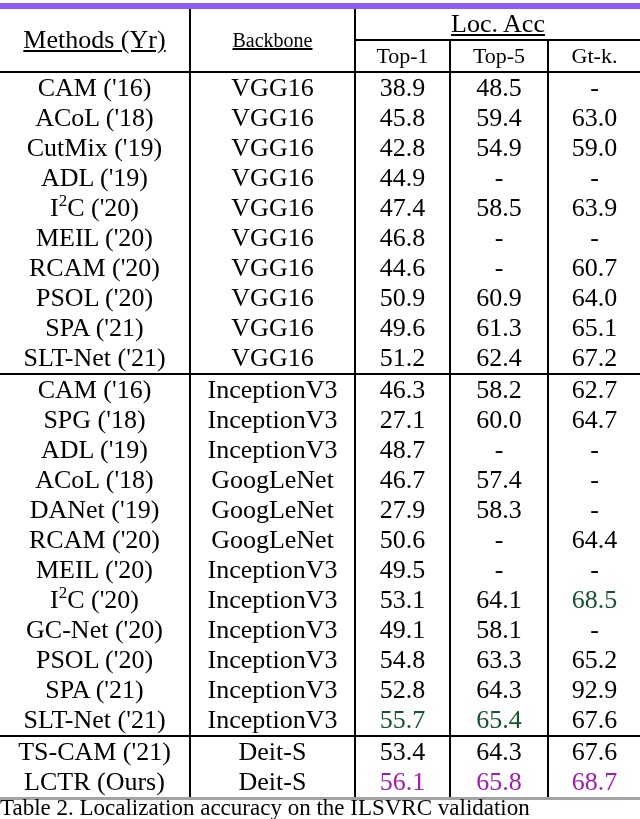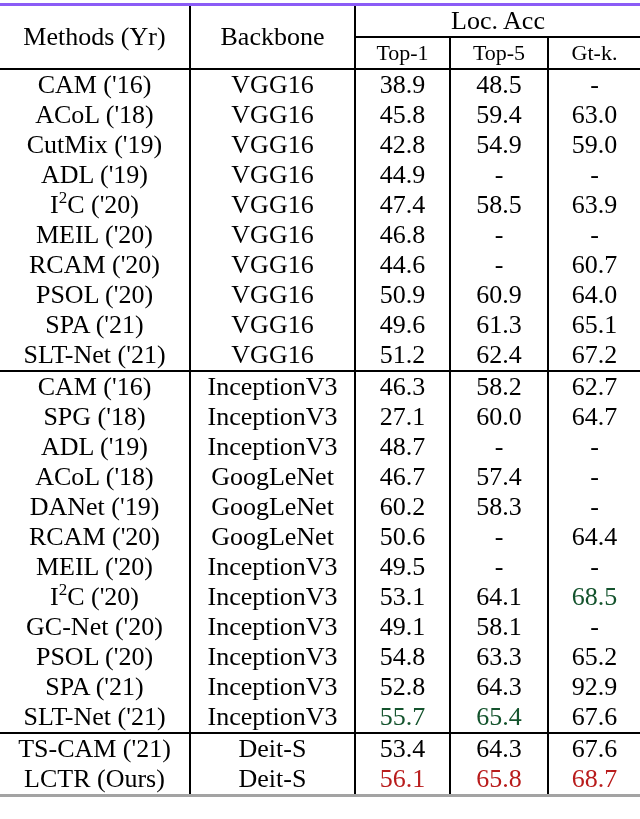--- a/index.html
+++ b/index.html
@@ -31,44 +31,44 @@
   }
 
   
   col.c-method{width:190px;}
   col.c-backbone{width:165px;}
   col.c-top1{width:95px;}
   col.c-top5{width:98px;}
   col.c-gtk{width:92px;}
 
   
-  .rule-top{border-top:3px solid #8b5cf6;}
+  .rule-top{border-top:6px solid #8b5cf6;text-decoration:underline;}
   .rule-thin{border-top:2px solid #000;}
   .rule-mid{border-top:2px solid #000;}
   .rule-bottom{border-bottom:3px solid #a3a3a3;margin-left:26px;}
 
   
   .vl{border-left:2px solid #000;}
 
   
   .hdr-methods{height:60px;font-size:26px;}
-  .hdr-backbone{height:60px;font-size:26px;}
+  .hdr-backbone{height:60px;font-size:20px;}
   .hdr-locacc{height:30px;font-size:26px;border-bottom:2px solid #000;border-radius:6px;}
   .hdr-sub{height:30px;font-size:22px;}
 
   
   tbody tr{height:30px;}
   tbody td{height:30px;font-size:26px;}
 
   td.method{text-align:left;padding-left:14px;}
 
   .sup{font-size:17px;vertical-align:super;line-height:0;}
 
   .v-green{color:#14532d;font-weight:bold;}
-  .v-red{color:#b91c1c;font-weight:bold;}
+  .v-red{color:#a21caf;font-weight:bold;}
 
   
   .caption{
     position:absolute;
     left:0;top:795px;
     width:640px;
     font-size:23px;
     line-height:26px;
     text-align:justify;
     color:#000;
@@ -197,21 +197,21 @@
         <tr>
           <td class="method">ACoL ('18)</td>
           <td class="vl">GoogLeNet</td>
           <td class="vl ">46.7</td>
           <td class="vl ">57.4</td>
           <td class="vl ">-</td>
         </tr>
         <tr>
           <td class="method">DANet ('19)</td>
           <td class="vl">GoogLeNet</td>
-          <td class="vl ">60.2</td>
+          <td class="vl ">27.9</td>
           <td class="vl ">58.3</td>
           <td class="vl ">-</td>
         </tr>
         <tr>
           <td class="method">RCAM ('20)</td>
           <td class="vl">GoogLeNet</td>
           <td class="vl ">50.6</td>
           <td class="vl ">-</td>
           <td class="vl ">64.4</td>
         </tr>
@@ -267,14 +267,17 @@
         <tr class="rule-bottom">
           <td class="method">LCTR (Ours)</td>
           <td class="vl">Deit-S</td>
           <td class="vl v-red">56.1</td>
           <td class="vl v-red">65.8</td>
           <td class="vl v-red">68.7</td>
         </tr>
       </tbody>
   </table>
 
+  <div class="caption">
+    <span class="cap-inner">Table 2. Localization accuracy on the ILSVRC validation</span>
+  </div>
 
 </div>
 
 </body></html>

